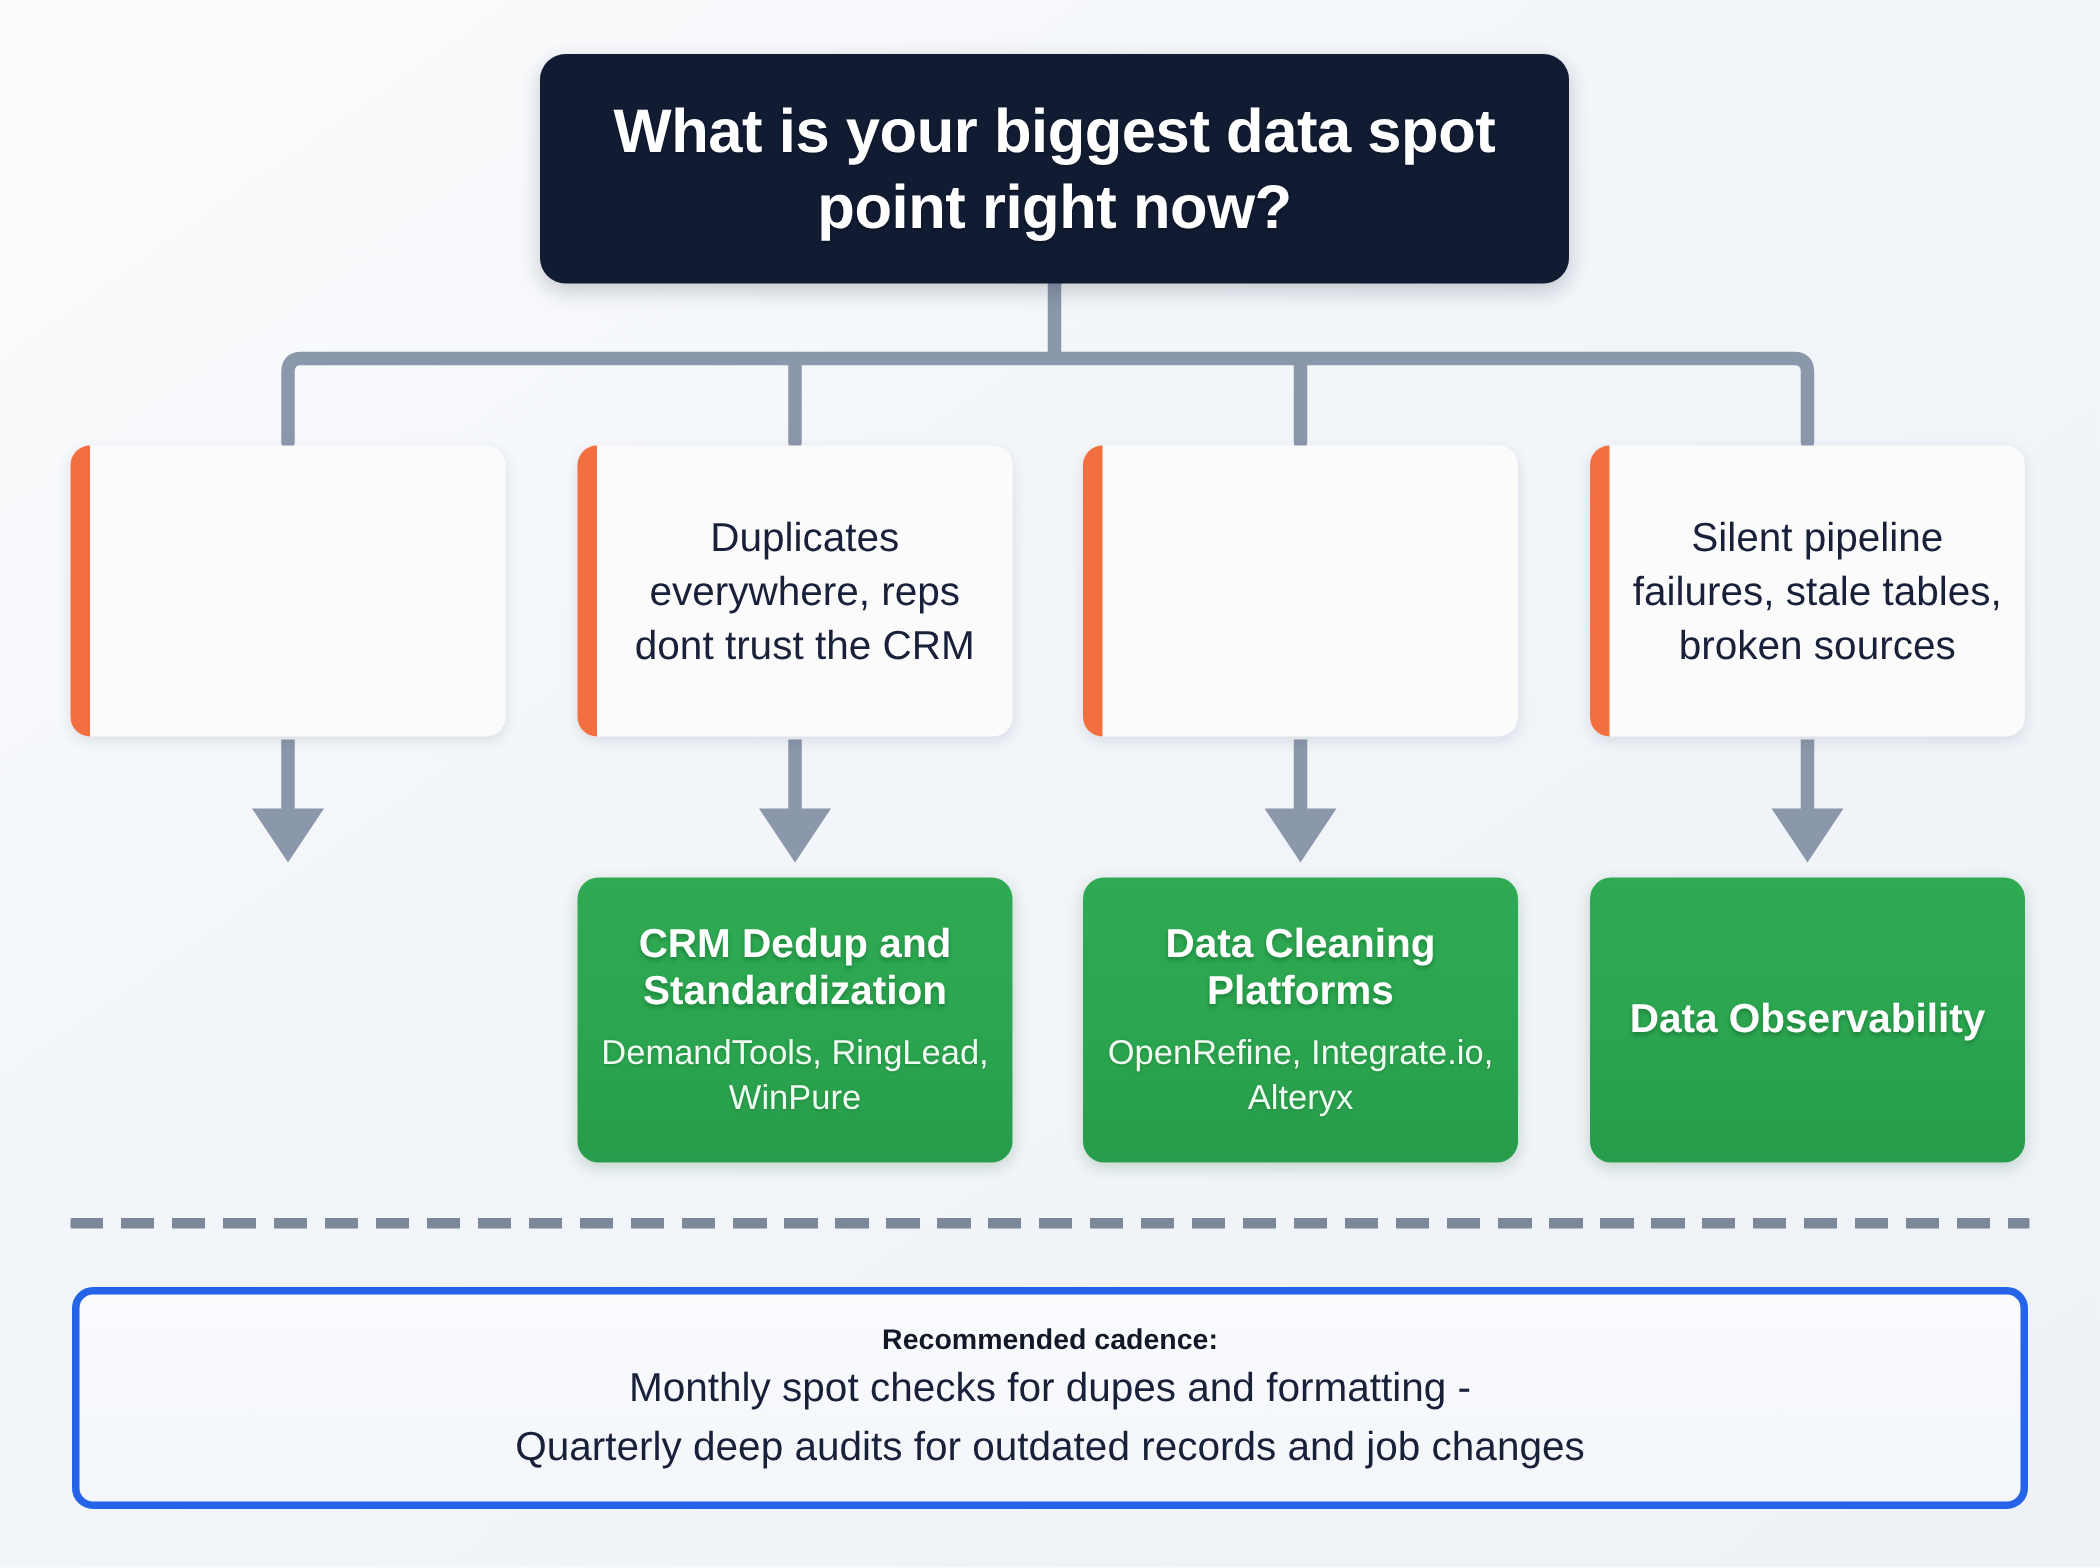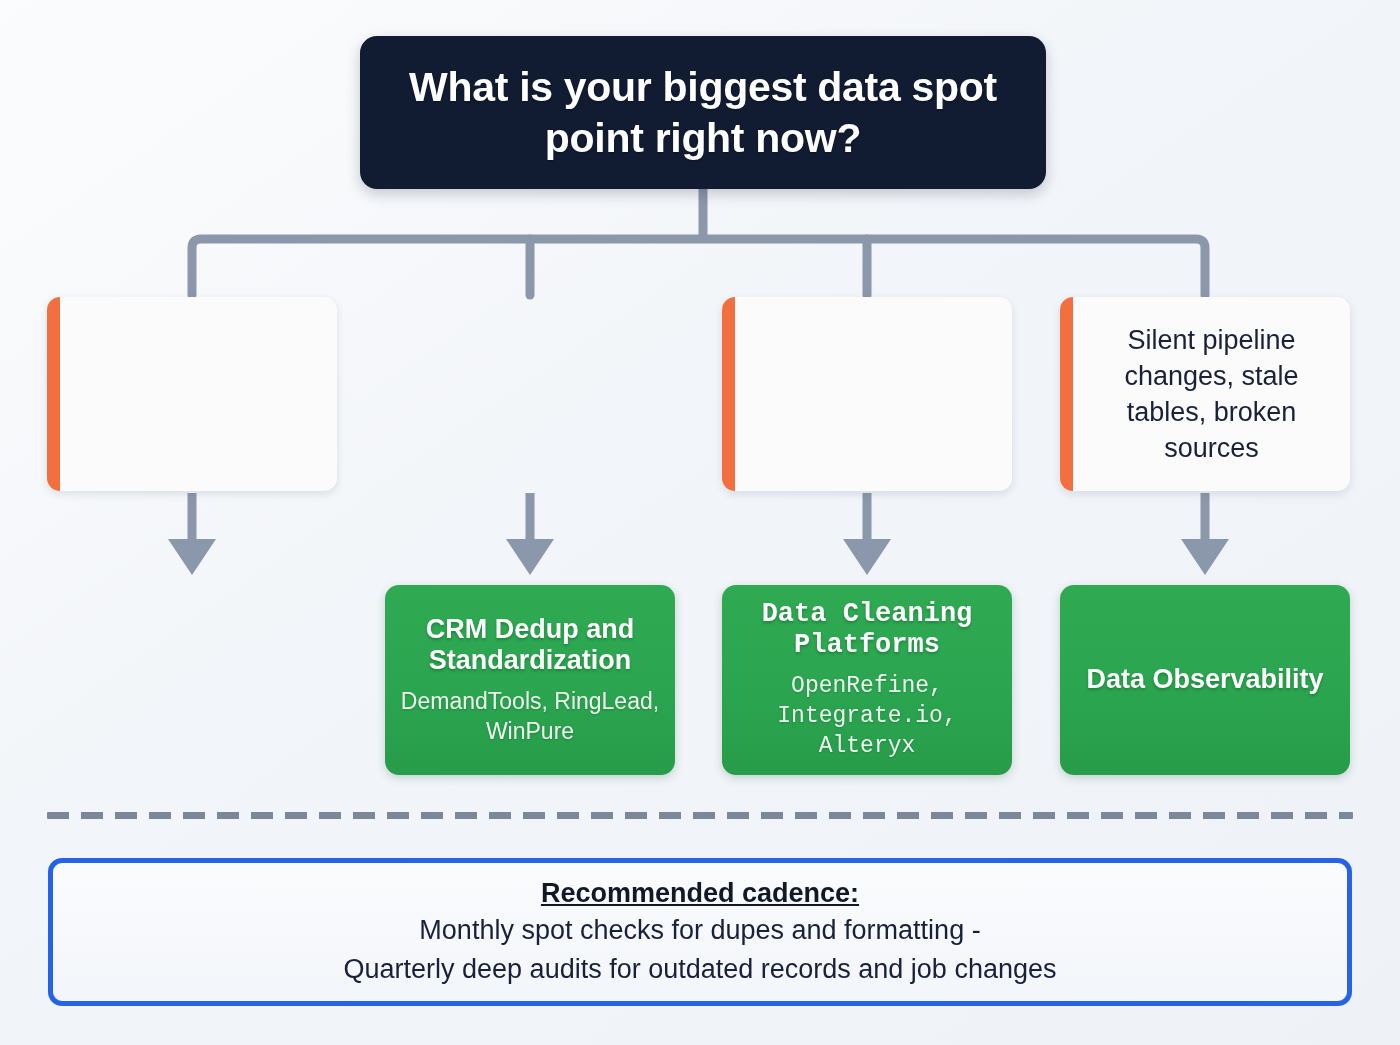--- a/index.html
+++ b/index.html
@@ -147,26 +147,25 @@
     border: 5px solid #2563e8;
     border-radius: 14px;
     background: linear-gradient(180deg, #fafbfd 0%, #f3f6fa 100%);
     display: flex;
     flex-direction: column;
     align-items: center;
     justify-content: center;
     box-sizing: border-box;
   }
   .rec-heading {
-    font-size: 27px;
+    font-size: 19px;
     font-weight: bold;
     color: #111827;
     line-height: 1.32;
     text-align: center;
-    text-decoration: underline;
   }
   .rec-line {
     font-size: 27px;
     color: #18203a;
     line-height: 1.42;
     text-align: left;
   }
 </style>
 </head>
 <body>
@@ -193,33 +192,37 @@
     </g>
   </svg>
 
   <div class="title-box">
     <div class="title-text">What is your biggest data spot point right now?</div>
   </div>
 
   <div class="pain-card" style="left:47px;">
     <div class="pain-accent"></div>
   </div>
+  <div class="pain-card" style="left:385px;">
+    <div class="pain-accent"></div>
+    <div class="pain-text">Duplicates everywhere, reps dont trust the CRM</div>
+  </div>
   <div class="pain-card" style="left:722px;">
     <div class="pain-accent"></div>
   </div>
   <div class="pain-card" style="left:1060px;">
     <div class="pain-accent"></div>
-    <div class="pain-text">Silent pipeline changes, stale tables, broken sources</div>
+    <div class="pain-text">Silent pipeline failures, stale tables, broken sources</div>
   </div>
 
   <div class="sol-card" style="left:385px;">
     <div class="sol-title">CRM Dedup and Standardization</div>
     <div class="sol-tools">DemandTools, RingLead, WinPure</div>
   </div>
-  <div class="sol-card" style="left:722px;font-family:Liberation Mono, monospace;">
+  <div class="sol-card" style="left:722px;">
     <div class="sol-title">Data Cleaning Platforms</div>
     <div class="sol-tools">OpenRefine, Integrate.io, Alteryx</div>
   </div>
   <div class="sol-card" style="left:1060px;">
     <div class="sol-title">Data Observability</div>
   </div>
 
   <div class="divider"></div>
 
   <div class="rec-box">

